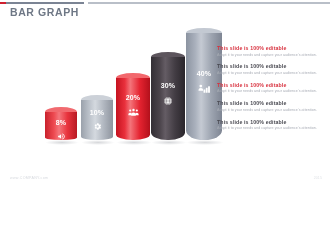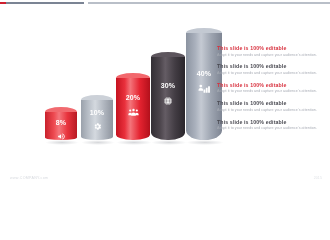--- a/index.html
+++ b/index.html
@@ -82,20 +82,21 @@
 
 <div class="slide">
 
   <div class="toprule">
     <span class="seg-red"></span>
     <span class="seg-dark"></span>
     <span class="seg-gap"></span>
     <span class="seg-grey"></span>
   </div>
 
+  <div class="title">BAR GRAPH</div>
 
   <div class="chart">
 
     <div class="shadow" style="width:34px;left:62px;"></div>
     <div class="bar" style="left:45px;width:32px;height:33px;">
       <div class="cyl">
         <div class="top" style="background:#f16a6f;"></div>
         <div class="body" style="background:linear-gradient(90deg,#c9212c 0%,#ee4a51 28%,#f4767c 44%,#e8333d 70%,#b81a24 100%);"></div>
       </div>
       <div class="pct" style="top:12px;">8%</div>

